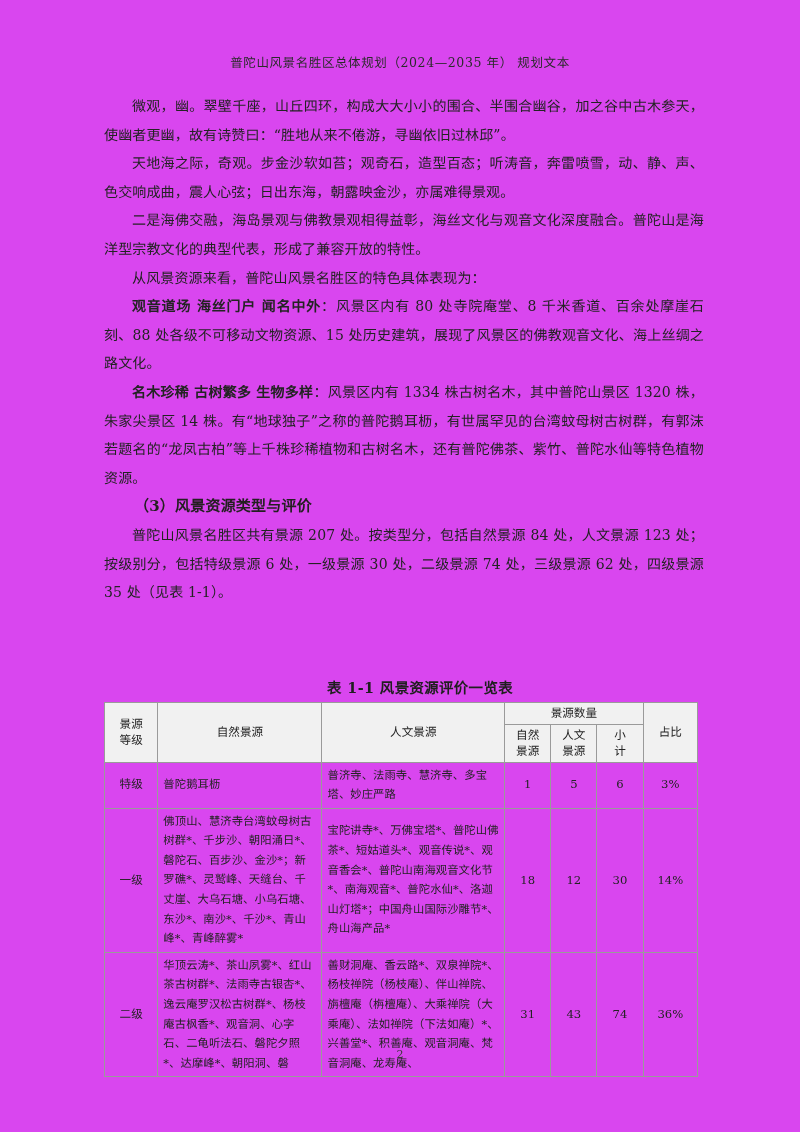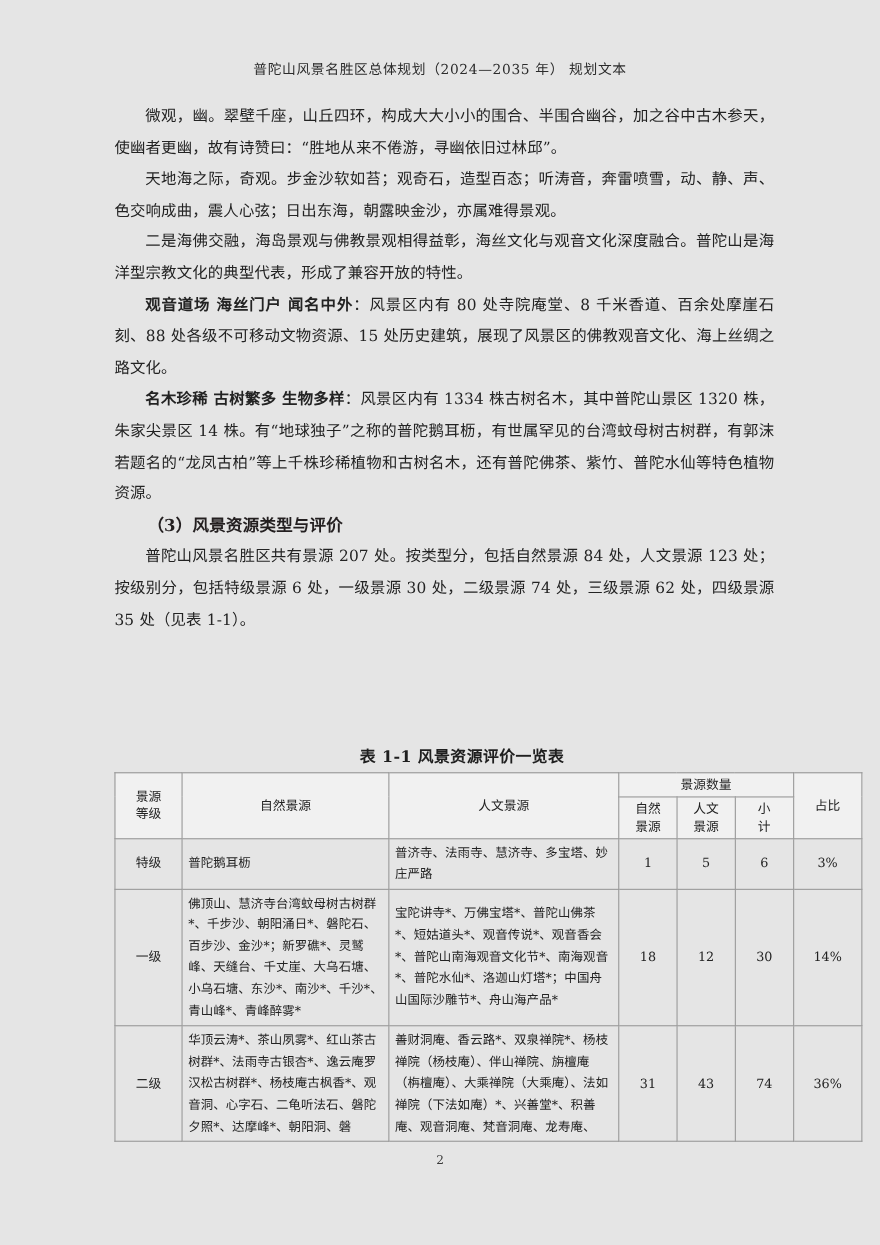--- a/index.html
+++ b/index.html
@@ -12,21 +12,21 @@
     width: 800px;
     height: 1132px;
     position: relative;
     font-family: "DejaVu Serif", "Liberation Serif", serif;
     color: #231f20;
     overflow: hidden;
   }
   .page {
     position: absolute;
     inset: 0;
-    background: #e5e5e5;
+    background: #d946ef;
     text-decoration: underline;
   }
   
   .running-head {
     position: absolute;
     top: 52px;
     left: 0;
     right: 0;
     text-align: center;
     font-size: 12.5px;
@@ -77,21 +77,21 @@
   }
   
   .table-wrap {
     position: absolute;
     left: 104px;
     top: 702px;
     width: 594px;
   }
   table.res {
     border-collapse: collapse;
-    width: 680px;
+    width: 594px;
     table-layout: fixed;
     font-size: 11.3px;
     color: #232323;
     line-height: 19.4px;
   }
   table.res th,
   table.res td {
     border: 1px solid #9a9a9a;
     padding: 3px 5px;
     vertical-align: middle;
@@ -142,20 +142,21 @@
 
 <div class="page">
 
   <div class="running-head">普陀山风景名胜区总体规划（2024—2035 年） 规划文本</div>
 
   <div class="content">
 
     <p class="para">微观，幽。翠壁千座，山丘四环，构成大大小小的围合、半围合幽谷，加之谷中古木参天，使幽者更幽，故有诗赞曰：“胜地从来不倦游，寻幽依旧过林邱”。</p>
     <p class="para">天地海之际，奇观。步金沙软如苔；观奇石，造型百态；听涛音，奔雷喷雪，动、静、声、色交响成曲，震人心弦；日出东海，朝露映金沙，亦属难得景观。</p>
     <p class="para">二是海佛交融，海岛景观与佛教景观相得益彰，海丝文化与观音文化深度融合。普陀山是海洋型宗教文化的典型代表，形成了兼容开放的特性。</p>
+    <p class="para">从风景资源来看，普陀山风景名胜区的特色具体表现为：</p>
 
     <p class="para"><span class="b">观音道场 海丝门户 闻名中外</span><span>：风景区内有 80 处寺院庵堂、8 千米香道、百余处摩崖石刻、88 处各级不可移动文物资源、15 处历史建筑，展现了风景区的佛教观音文化、海上丝绸之路文化。</span></p>
 
 
     <p class="para"><span class="b">名木珍稀 古树繁多 生物多样</span><span>：风景区内有 1334 株古树名木，其中普陀山景区 1320 株，朱家尖景区 14 株。有“地球独子”之称的普陀鹅耳枥，有世属罕见的台湾蚊母树古树群，有郭沫若题名的“龙凤古柏”等上千株珍稀植物和古树名木，还有普陀佛茶、紫竹、普陀水仙等特色植物资源。</span></p>
 
     <p class="heading">（3）风景资源类型与评价</p>
 
     <p class="para">普陀山风景名胜区共有景源 207 处。按类型分，包括自然景源 84 处，人文景源 123 处；按级别分，包括特级景源 6 处，一级景源 30 处，二级景源 74 处，三级景源 62 处，四级景源 35 处（见表 1-1）。</p>
 

